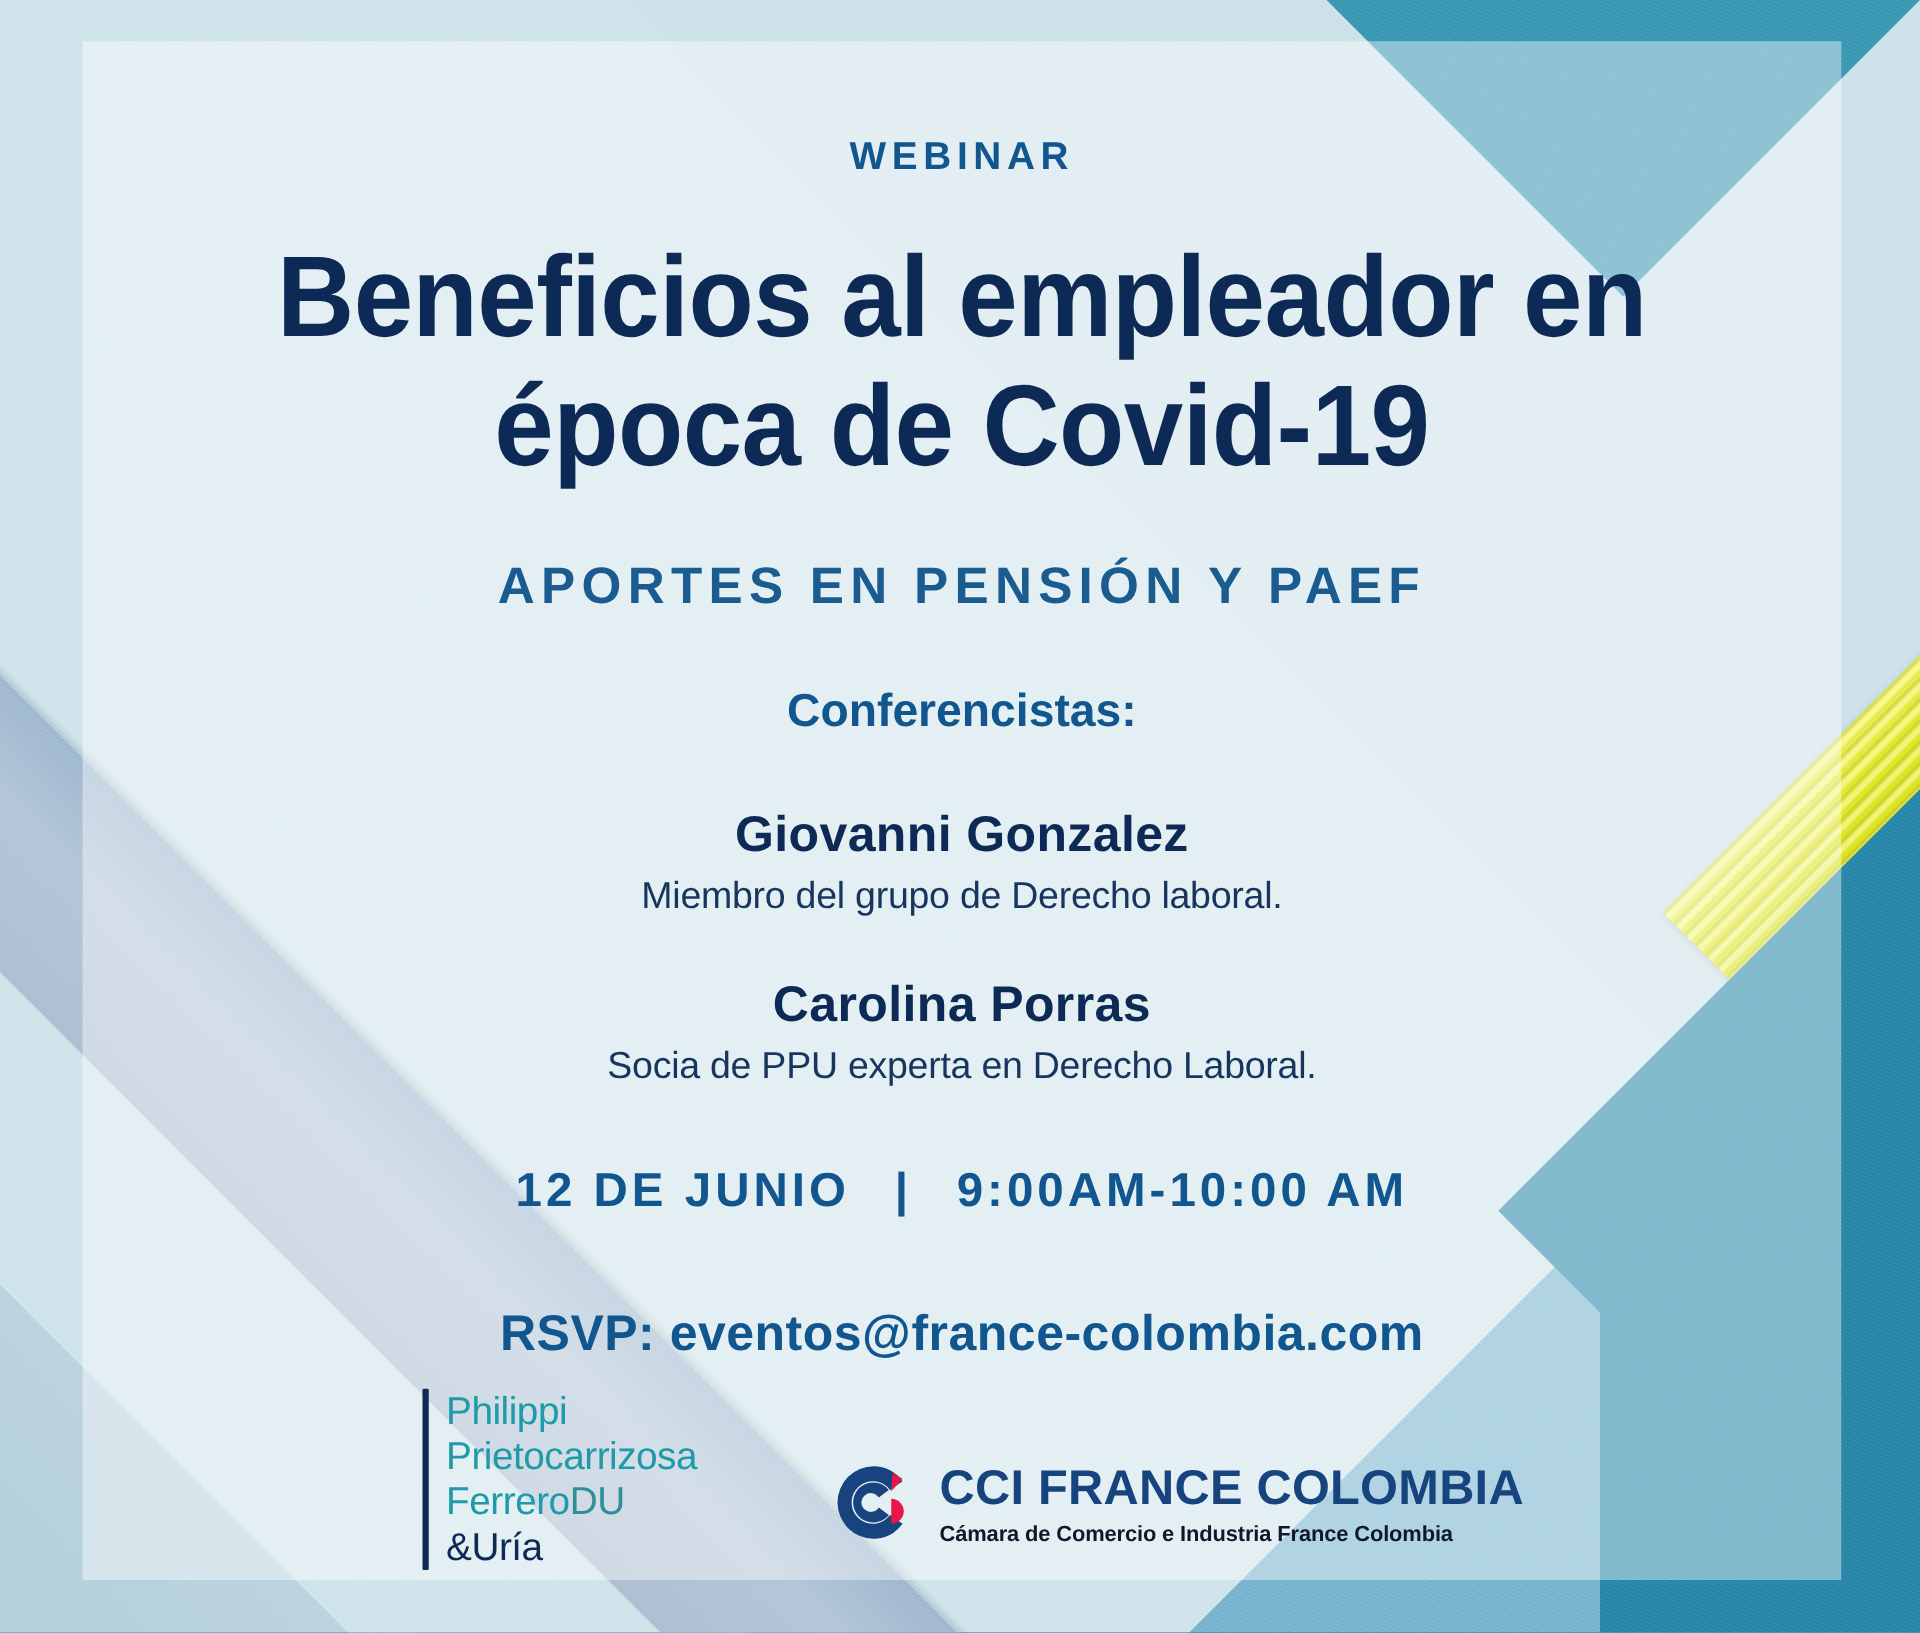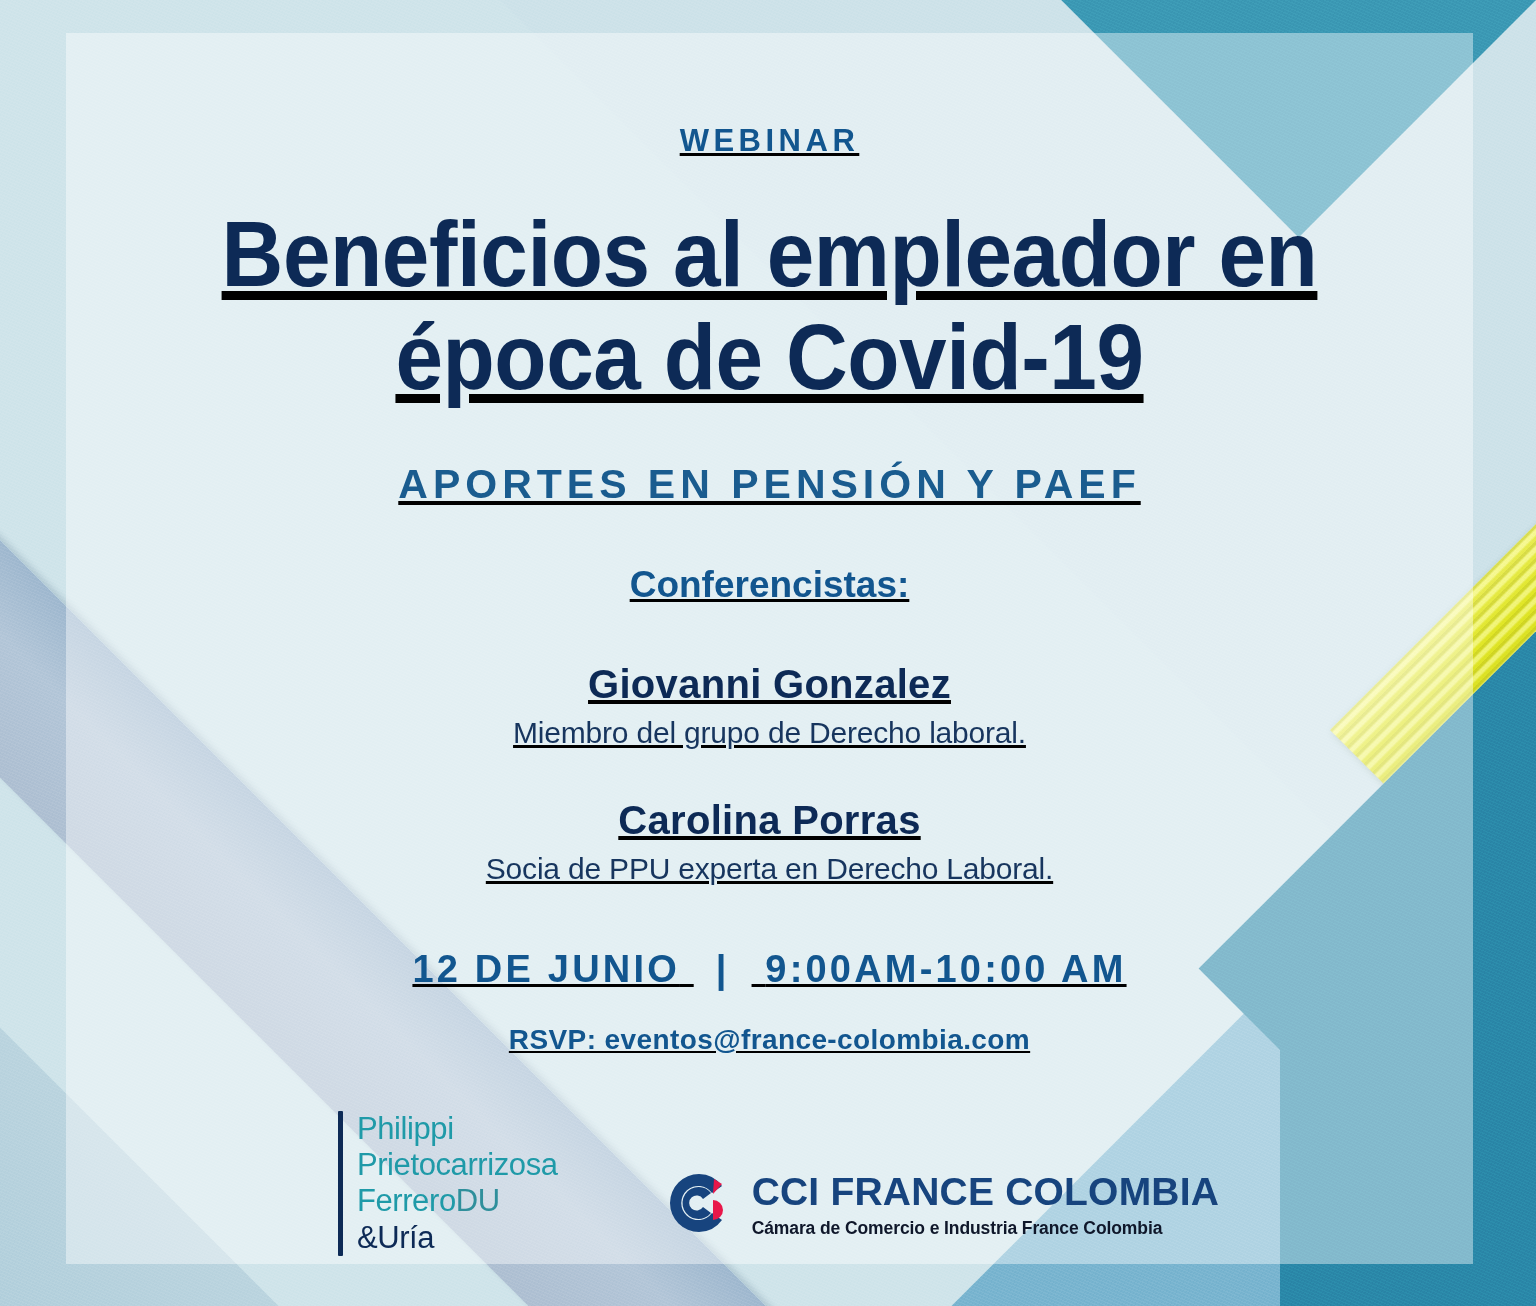--- a/index.html
+++ b/index.html
@@ -102,23 +102,22 @@
     background-image:
       repeating-linear-gradient(23deg, rgba(255,255,255,.22) 0 1px, rgba(0,0,0,0) 1px 3px),
       repeating-linear-gradient(113deg, rgba(0,0,0,.10) 0 1px, rgba(0,0,0,0) 1px 3px);
   }
 
   
   .panel{
     position:absolute;
     left:66px;top:33px;right:63px;bottom:42px;
     background:rgba(255,255,255,.42);
-    padding:54px 60px 0 60px;
+    padding:38px 60px 0 60px;
     text-align:center;
-    text-decoration:underline;
   }
 
   
   .kicker{
     color:#12568f;
     font-family:"Liberation Sans Narrow","Liberation Sans", sans-serif;
     font-weight:bold;
     font-size:31px;
     letter-spacing:4.5px;
     margin-top:36px;
@@ -177,23 +176,23 @@
     font-size:38px;
     letter-spacing:3.2px;
     margin-top:62px;
   }
   .datetime .sep{display:inline-block;padding:0 22px;}
 
   .rsvp{
     color:#12568f;
     font-family:"Liberation Sans Narrow","Liberation Sans", sans-serif;
     font-weight:bold;
-    font-size:28px;
+    font-size:40px;
     letter-spacing:.4px;
-    margin-top:33px;
+    margin-top:70px;
   }
 
   
   .logos{
     position:absolute;
     left:0;right:0;bottom:8px;
     display:flex;
     justify-content:center;
     align-items:flex-end;
     gap:108px;

